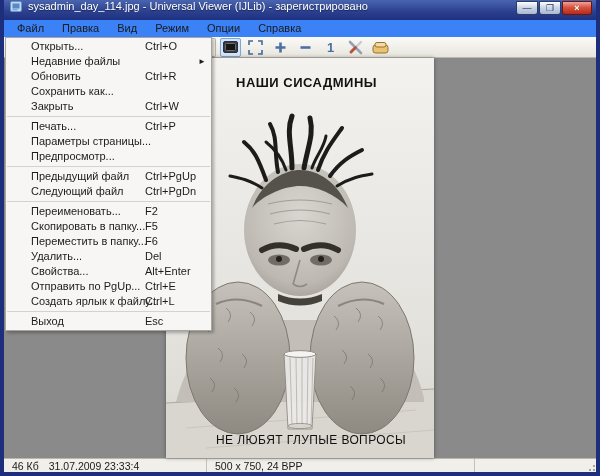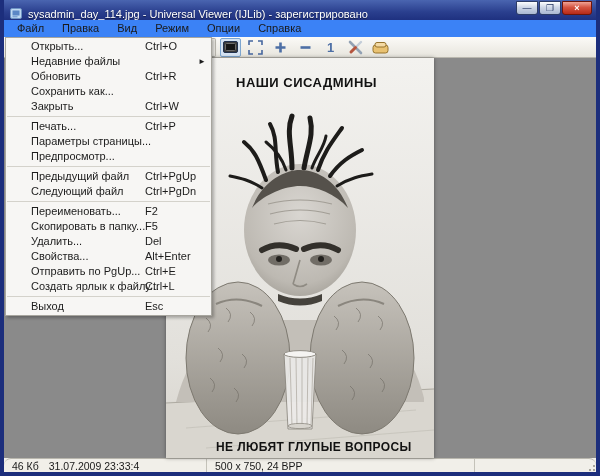--- a/index.html
+++ b/index.html
@@ -3,21 +3,21 @@
 <meta charset="utf-8">
 <style>
   html,body{margin:0;padding:0;background:#fff;}
   *{box-sizing:border-box;}
   body{font-family:"Liberation Sans","DejaVu Sans",sans-serif;}
   .window{position:relative;width:600px;height:476px;background:#f1efe9;
     border-left:4px solid #1c2e7c;border-right:4px solid #1c2e7c;border-bottom:4px solid #1c2e7c;
     overflow:hidden;}
   
   .titlebar{height:20px;background:linear-gradient(#4a65b0,#2a3f8e 60%,#1e3180);
-    display:flex;align-items:flex-end;padding:0 4px;color:#fff;}
+    display:flex;align-items:flex-start;padding:0 4px;color:#fff;}
   .app-icon{width:13px;height:13px;margin:0 5px 0 2px;flex:0 0 auto;}
   .title-text{font-size:11px;white-space:nowrap;overflow:hidden;text-shadow:0 1px 1px rgba(0,0,0,.5);}
   .win-controls{margin-left:auto;display:flex;gap:1px;align-self:flex-start;padding-top:1px;}
   .win-btn{width:22px;height:14px;border:1px solid #2d3c66;border-radius:0 0 3px 3px;
     display:flex;align-items:center;justify-content:center;font-size:9px;line-height:1;
     background:linear-gradient(#fdfeff,#cdd6e6 45%,#aab8d2);color:#1c2e5c;cursor:pointer;}
   .win-btn.close{width:30px;background:linear-gradient(#f0a396,#d55340 45%,#b72a18);color:#fff;
     border-color:#6e1408;font-weight:bold;}
   
   .menubar{height:17px;background:#3b82f6;display:flex;align-items:center;padding-left:4px;
@@ -31,26 +31,26 @@
     border:1px solid transparent;border-radius:2px;cursor:pointer;}
   .tb-btn.partial{width:7px;border:1px solid #bcbab2;border-left:none;background:#f4f2ec;border-radius:0 2px 2px 0;}
   .tb-btn.pressed{background:#d6e4f4;border-color:#7da6d0;}
   .tb-glyph{font-size:13px;font-weight:bold;color:#4d6fa5;line-height:1;}
   
   .viewer{position:relative;height:400px;background:#8a8a8a;display:flex;justify-content:center;}
   .photo-page{position:relative;width:268px;height:400px;background:#0f766e;overflow:hidden;
     box-shadow:0 0 4px rgba(0,0,0,.4);}
   .photo-top-text{position:absolute;top:17px;left:70px;font-size:13px;font-weight:bold;
     letter-spacing:.5px;color:#111;}
-  .photo-bottom-text{position:absolute;bottom:4px;left:50px;font-size:12px;font-weight:bold;
+  .photo-bottom-text{position:absolute;bottom:11px;left:50px;font-size:12px;font-weight:normal;
     letter-spacing:.4px;color:#111;}
   .photo-art{position:absolute;inset:0;}
   
   .statusbar{height:14px;background:#f1efe9;border-top:1px solid #b9b7ae;display:flex;
-    font-size:10.5px;color:#1a1a1a;align-items:center;border-radius:7px;}
+    font-size:10.5px;color:#1a1a1a;align-items:center;}
   .sb-panel{height:100%;display:flex;align-items:center;border-right:1px solid #c4c2b9;
     padding:0 8px;white-space:nowrap;overflow:hidden;}
   .sb-panel.p1{width:203px;}
   .sb-panel.p2{width:268px;}
   .sb-panel.p3{flex:1;border-right:none;position:relative;}
   .sb-gap{display:inline-block;width:10px;}
   .resize-grip{position:absolute;right:1px;bottom:1px;width:9px;height:9px;}
   .resize-grip i{position:absolute;width:2px;height:2px;background:#a7a59b;}
   
   .dropdown{position:absolute;left:1px;top:37px;width:207px;background:#f7f6f4;
@@ -250,20 +250,21 @@
       <div class="msep"></div>
       <div class="mi"><span class="mi-label">Печать...</span><span class="mi-short">Ctrl+P</span></div>
       <div class="mi"><span class="mi-label">Параметры страницы...</span></div>
       <div class="mi"><span class="mi-label">Предпросмотр...</span></div>
       <div class="msep"></div>
       <div class="mi"><span class="mi-label">Предыдущий файл</span><span class="mi-short">Ctrl+PgUp</span></div>
       <div class="mi"><span class="mi-label">Следующий файл</span><span class="mi-short">Ctrl+PgDn</span></div>
       <div class="msep"></div>
       <div class="mi"><span class="mi-label">Переименовать...</span><span class="mi-short">F2</span></div>
       <div class="mi"><span class="mi-label">Скопировать в папку...</span><span class="mi-short">F5</span></div>
+      <div class="mi"><span class="mi-label">Переместить в папку...</span><span class="mi-short">F6</span></div>
       <div class="mi"><span class="mi-label">Удалить...</span><span class="mi-short">Del</span></div>
       <div class="mi"><span class="mi-label">Свойства...</span><span class="mi-short">Alt+Enter</span></div>
       <div class="mi"><span class="mi-label">Отправить по PgUp...</span><span class="mi-short">Ctrl+E</span></div>
       <div class="mi"><span class="mi-label">Создать ярлык к файлу...</span><span class="mi-short">Ctrl+L</span></div>
       <div class="msep"></div>
       <div class="mi"><span class="mi-label">Выход</span><span class="mi-short">Esc</span></div>
     </div>
 
 </div>
 

